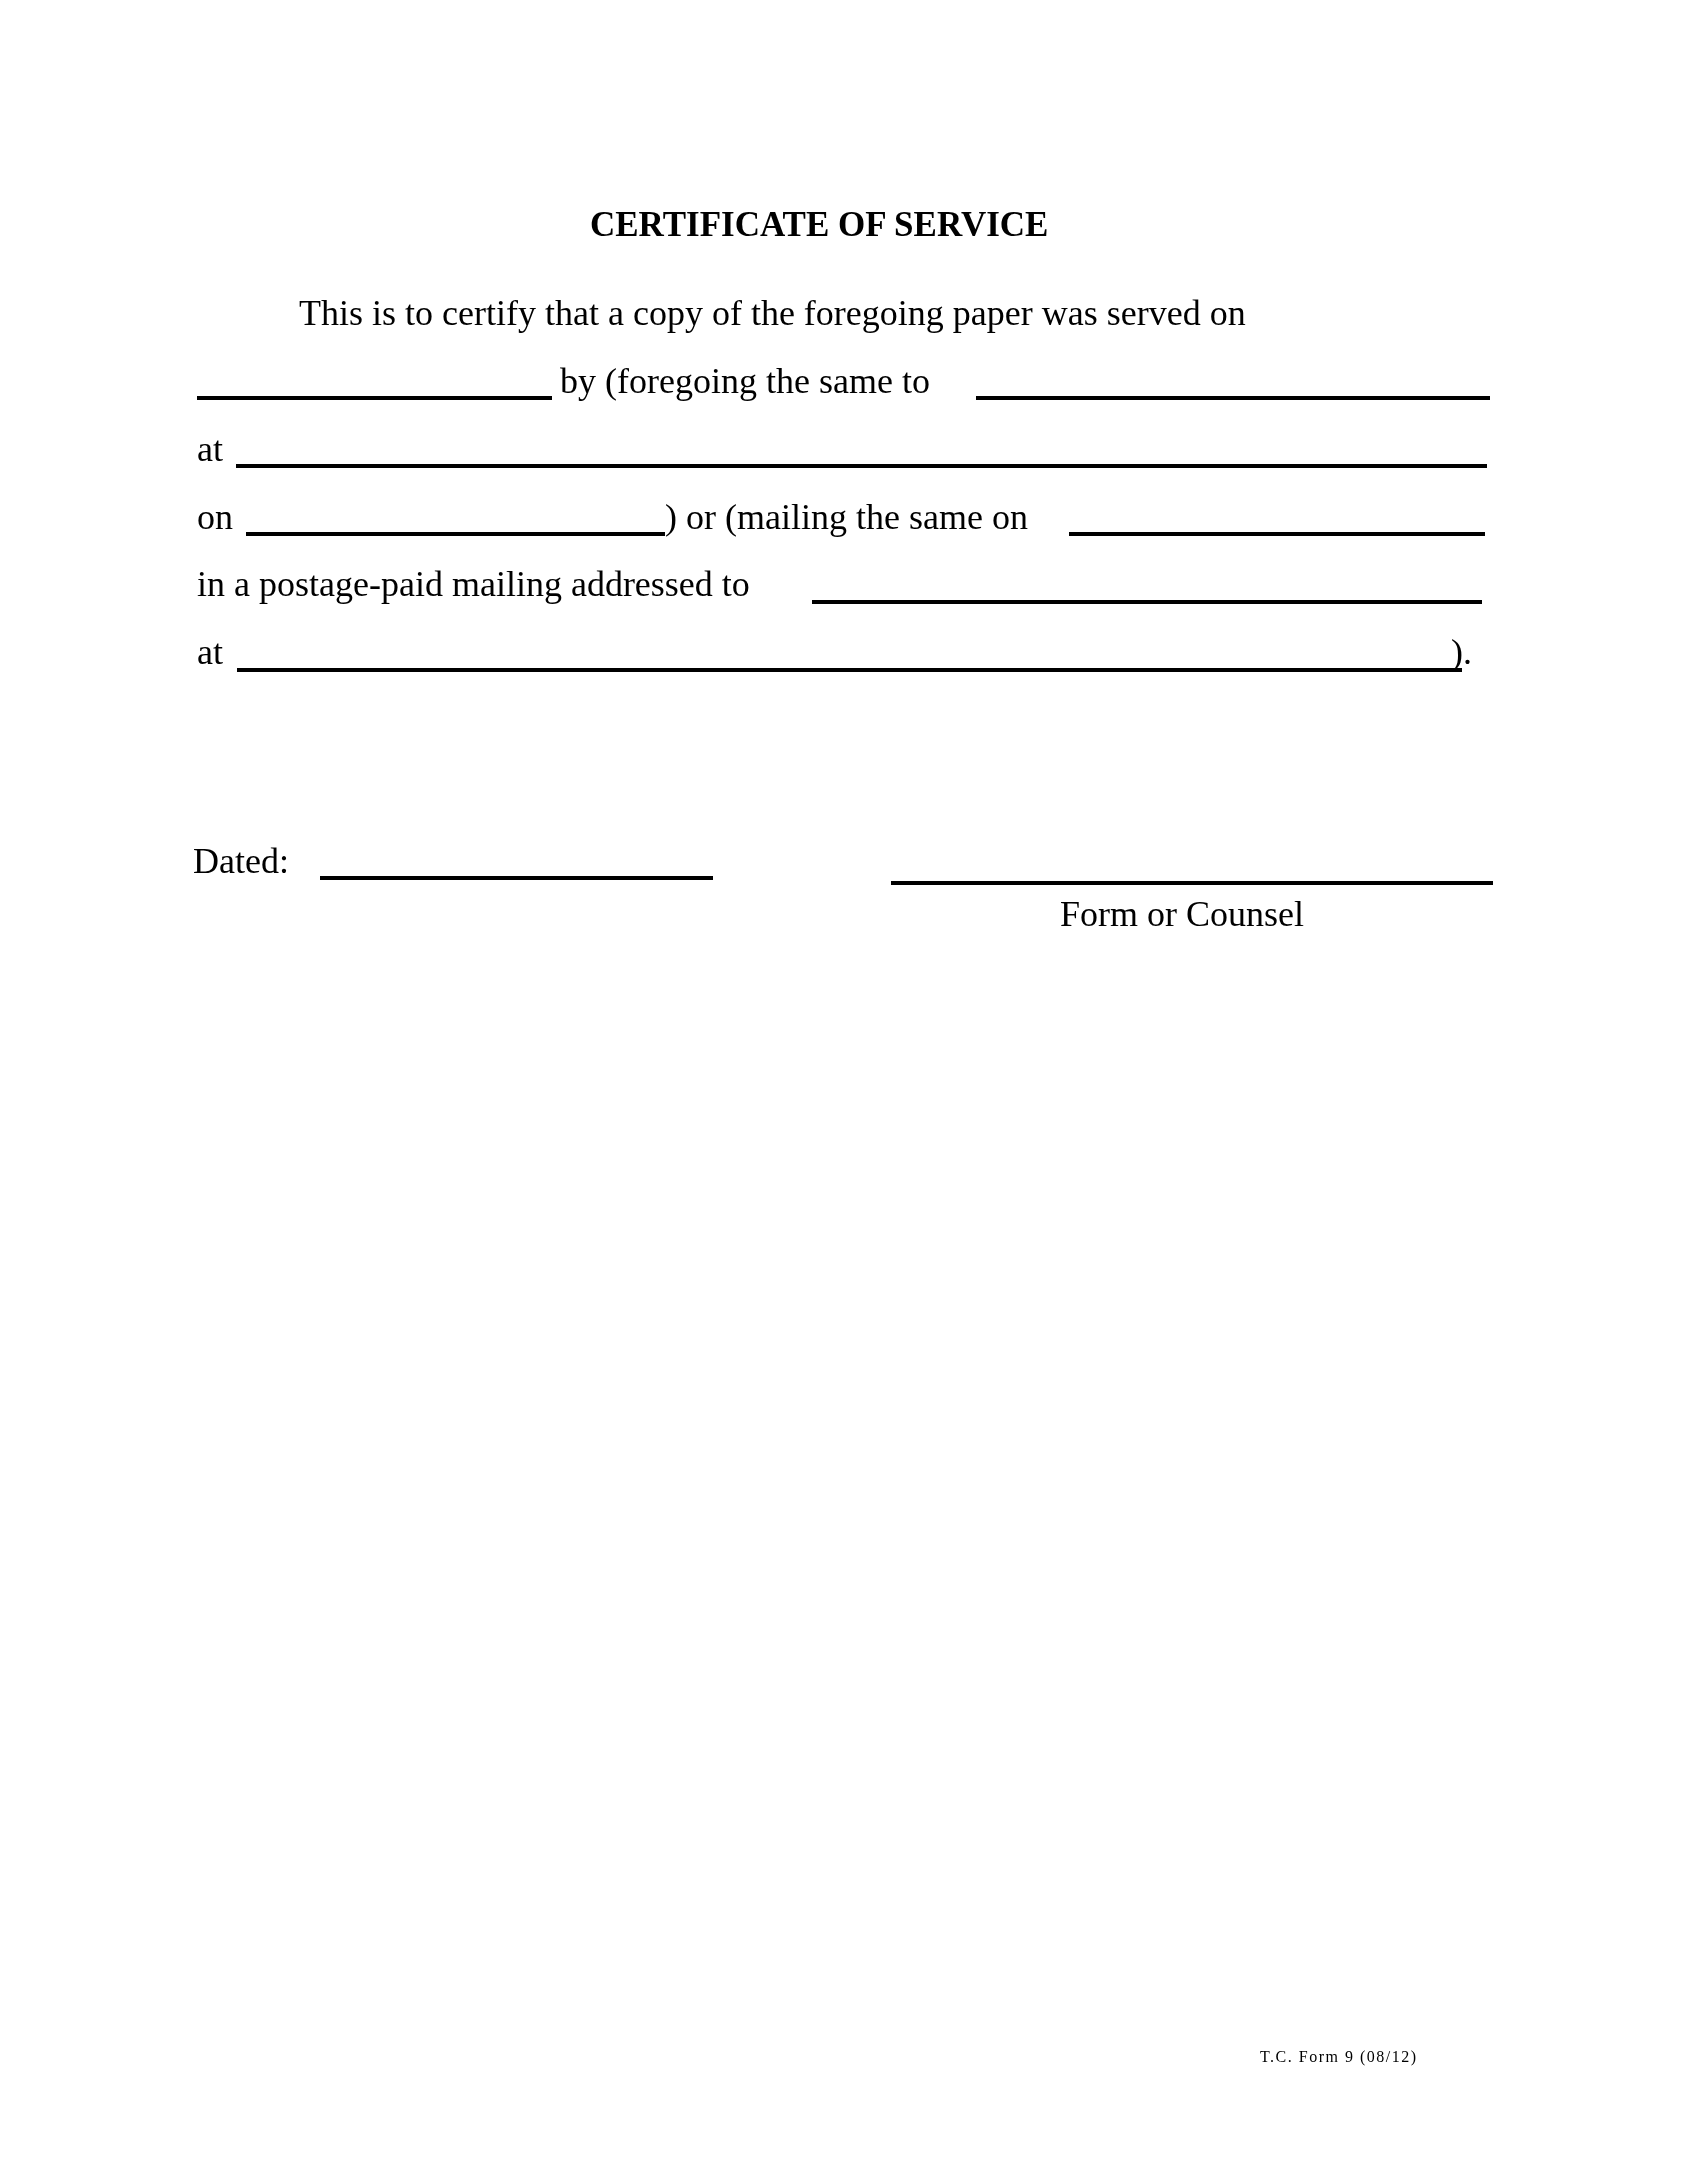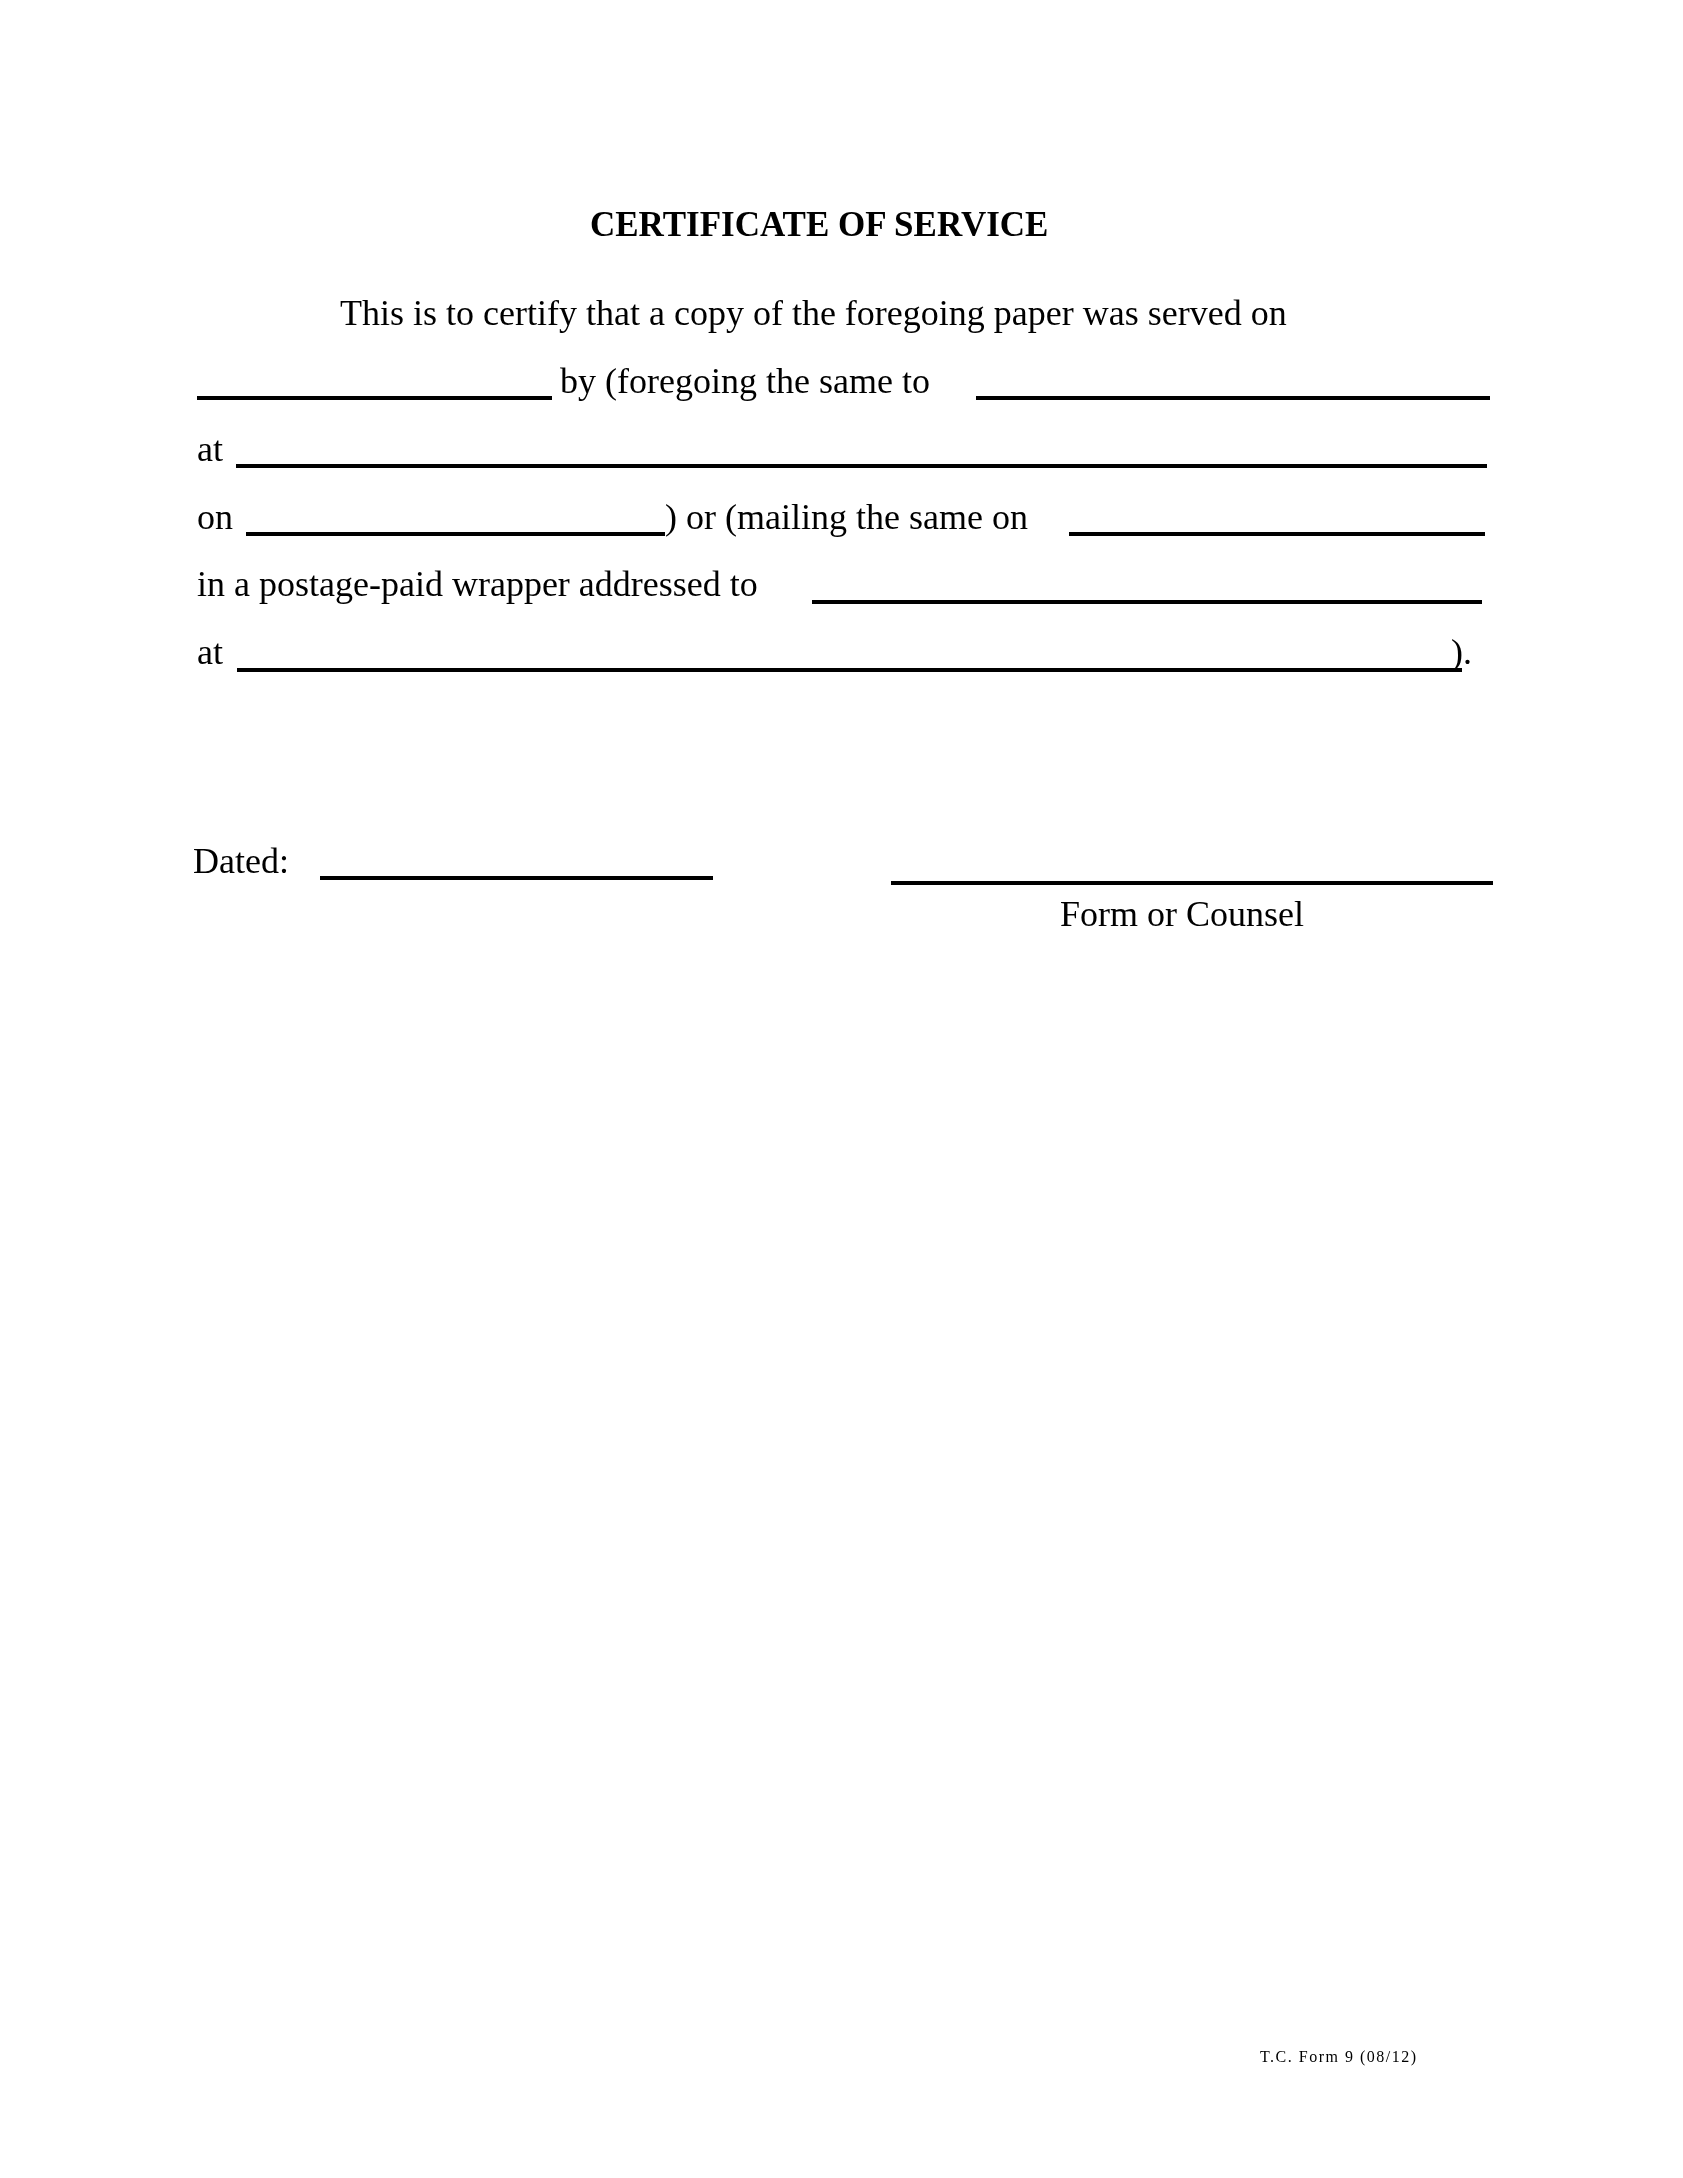--- a/index.html
+++ b/index.html
@@ -10,35 +10,35 @@
   .txt { font-size: 36px; line-height: 1; }
   .rule { position: absolute; height: 4px; background: #000; }
   .field { display: block; }
   .footer { font-size: 16px; letter-spacing: 1.5px; line-height: 1; }
 </style>
 </head>
 <body>
 
 <div class="abs title" style="left:590px; top:207px;">CERTIFICATE OF SERVICE</div>
 
-<div class="abs txt" style="left:299px; top:295px;margin-left:41px;">This is to certify that a copy of the foregoing paper was served on</div>
+<div class="abs txt" style="left:299px; top:295px;">This is to certify that a copy of the foregoing paper was served on</div>
 
 <div class="rule field" style="left:197px; top:396px; width:355px;"></div>
 <div class="abs txt" style="left:560px; top:363px;">by (foregoing the same to</div>
 <div class="rule field" style="left:976px; top:396px; width:514px;"></div>
 
 <div class="abs txt" style="left:197px; top:431px;">at</div>
 <div class="rule field" style="left:236px; top:464px; width:1251px;"></div>
 
 <div class="abs txt" style="left:197px; top:499px;">on</div>
 <div class="rule field" style="left:246px; top:532px; width:419px;"></div>
 <div class="abs txt" style="left:665px; top:499px;">) or (mailing the same on</div>
 <div class="rule field" style="left:1069px; top:532px; width:416px;"></div>
 
-<div class="abs txt" style="left:197px; top:566px;">in a postage-paid wrapper addressed to</div>
+<div class="abs txt" style="left:197px; top:566px;">in a postage-paid mailing addressed to</div>
 <div class="rule field" style="left:812px; top:600px; width:670px;"></div>
 
 <div class="abs txt" style="left:197px; top:634px;">at</div>
 <div class="rule field" style="left:237px; top:668px; width:1225px;"></div>
 <div class="abs txt" style="left:1451px; top:634px;">).</div>
 
 <div class="abs txt" style="left:193px; top:843px;">Dated:</div>
 <div class="rule field" style="left:320px; top:876px; width:393px;"></div>
 
 <div class="rule field" style="left:891px; top:881px; width:602px;"></div>

